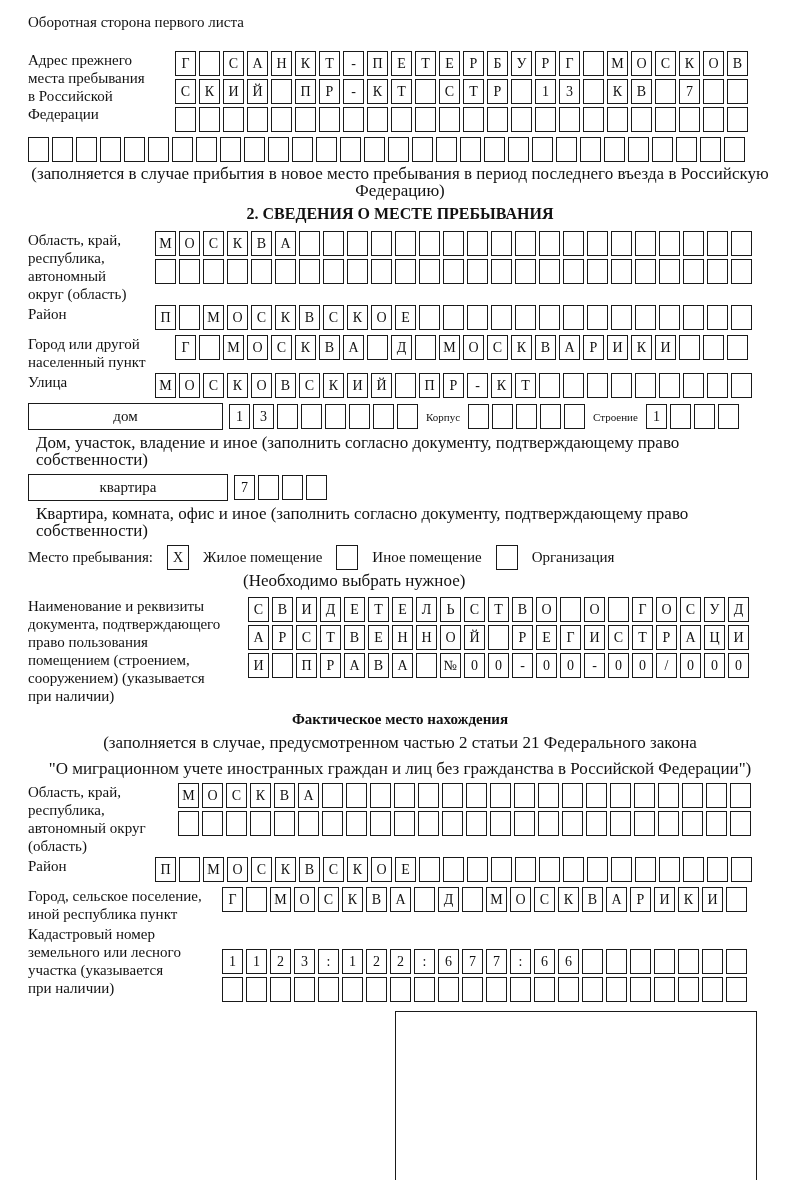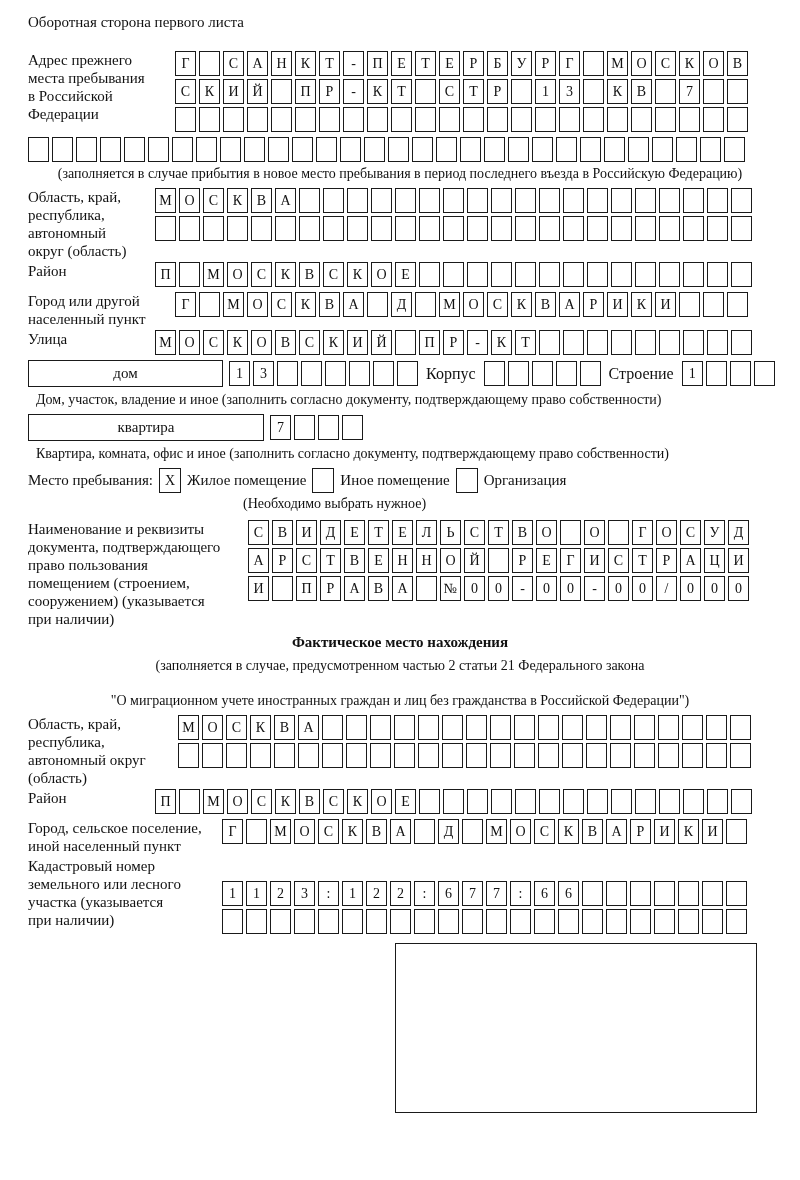--- a/index.html
+++ b/index.html
@@ -19,32 +19,32 @@
   .flabel{white-space:pre-line;line-height:18px;font-size:15px;flex:0 0 auto;}
   .w147{width:147px;} .w127{width:127px;} .w150{width:150px;} .w194{width:194px;} .w220{width:220px;}
   .frows{flex:1 1 auto;}
   .cellrow{display:flex;gap:3px;margin-bottom:3px;}
   .cell{
     box-sizing:border-box;flex:0 0 auto;
     width:21px;height:25px;border:1.5px solid #1a1a1a;background:#fff;
     display:flex;align-items:center;justify-content:center;
     font-size:14px;line-height:1;
   }
-  .note{font-size:14px;line-height:17px;margin:0 0 6px 0;}
+  .note{font-size:17px;line-height:17px;margin:0 0 6px 0;}
   .note.center{text-align:center;}
   .sec-title{text-align:center;font-weight:bold;font-size:16px;margin:6px 0 8px 0;}
   .sub-title{text-align:center;font-weight:bold;font-size:15px;margin:6px 0 6px 0;}
   .domrow{display:flex;align-items:center;gap:6px;margin:2px 0 4px 0;}
   .wide-box{
     box-sizing:border-box;height:27px;border:1.5px solid #1a1a1a;
     display:flex;align-items:center;justify-content:center;font-size:15px;flex:0 0 auto;
   }
-  .wb-dom{width:195px;} .wb-kv{width:236px;}
-  .inline-label{font-size:16px;flex:0 0 auto;padding:0 2px;}
-  .mestorow{display:flex;align-items:center;gap:6px;margin:4px 0 2px 0;}
+  .wb-dom{width:195px;} .wb-kv{width:200px;}
+  .inline-label{font-size:11px;flex:0 0 auto;padding:0 2px;}
+  .mestorow{display:flex;align-items:center;gap:14px;margin:4px 0 2px 0;}
   .mestorow .opt-label{flex:0 0 auto;}
   .checkbox{
     box-sizing:border-box;width:22px;height:25px;border:1.5px solid #1a1a1a;
     display:flex;align-items:center;justify-content:center;font-size:14px;flex:0 0 auto;
   }
   .choose-note{margin-left:215px;margin-top:2px;margin-bottom:8px;}
   .indent-note{margin-left:8px;}
   .stamp-box{
     box-sizing:border-box;width:362px;height:170px;border:1.5px solid #1a1a1a;
     margin-left:367px;margin-top:6px;background:#fff;
@@ -170,20 +170,21 @@
       <div class="cell"></div>
       <div class="cell"></div>
       <div class="cell"></div>
       <div class="cell"></div>
       <div class="cell"></div>
       <div class="cell"></div>
       <div class="cell"></div>
     </div>
   <div class="note center">(заполняется в случае прибытия в новое место пребывания в период последнего въезда в Российскую Федерацию)</div>
 
+  <div class="sec-title">2. СВЕДЕНИЯ О МЕСТЕ ПРЕБЫВАНИЯ</div>
 
   <div class="fgroup">
     <div class="flabel w127">Область, край,
 республика,
 автономный
 округ (область)</div>
     <div class="frows">
       <div class="cellrow">
           <div class="cell">М</div>
           <div class="cell">О</div>
@@ -466,21 +467,21 @@
           <div class="cell">0</div>
           <div class="cell">/</div>
           <div class="cell">0</div>
           <div class="cell">0</div>
           <div class="cell">0</div>
         </div>
     </div>
   </div>
 
   <div class="sub-title">Фактическое место нахождения</div>
-  <div class="note center" style="margin-bottom:18px">(заполняется в случае, предусмотренном частью 2 статьи 21 Федерального закона</div>
+  <div class="note center" style="margin-bottom:9px">(заполняется в случае, предусмотренном частью 2 статьи 21 Федерального закона</div>
   <div class="note center">"О миграционном учете иностранных граждан и лиц без гражданства в Российской Федерации")</div>
 
   <div class="fgroup">
     <div class="flabel w150">Область, край,
 республика,
 автономный округ
 (область)</div>
     <div class="frows">
       <div class="cellrow">
           <div class="cell">М</div>
@@ -565,21 +566,21 @@
           <div class="cell"></div>
           <div class="cell"></div>
           <div class="cell"></div>
           <div class="cell"></div>
         </div>
       </div>
   </div>
 
   <div class="fgroup">
     <div class="flabel w194">Город, сельское поселение,
-иной населенный пункт</div>
+иной республика пункт</div>
     <div class="frows">
         <div class="cellrow">
           <div class="cell">Г</div>
           <div class="cell"></div>
           <div class="cell">М</div>
           <div class="cell">О</div>
           <div class="cell">С</div>
           <div class="cell">К</div>
           <div class="cell">В</div>
           <div class="cell">А</div>

